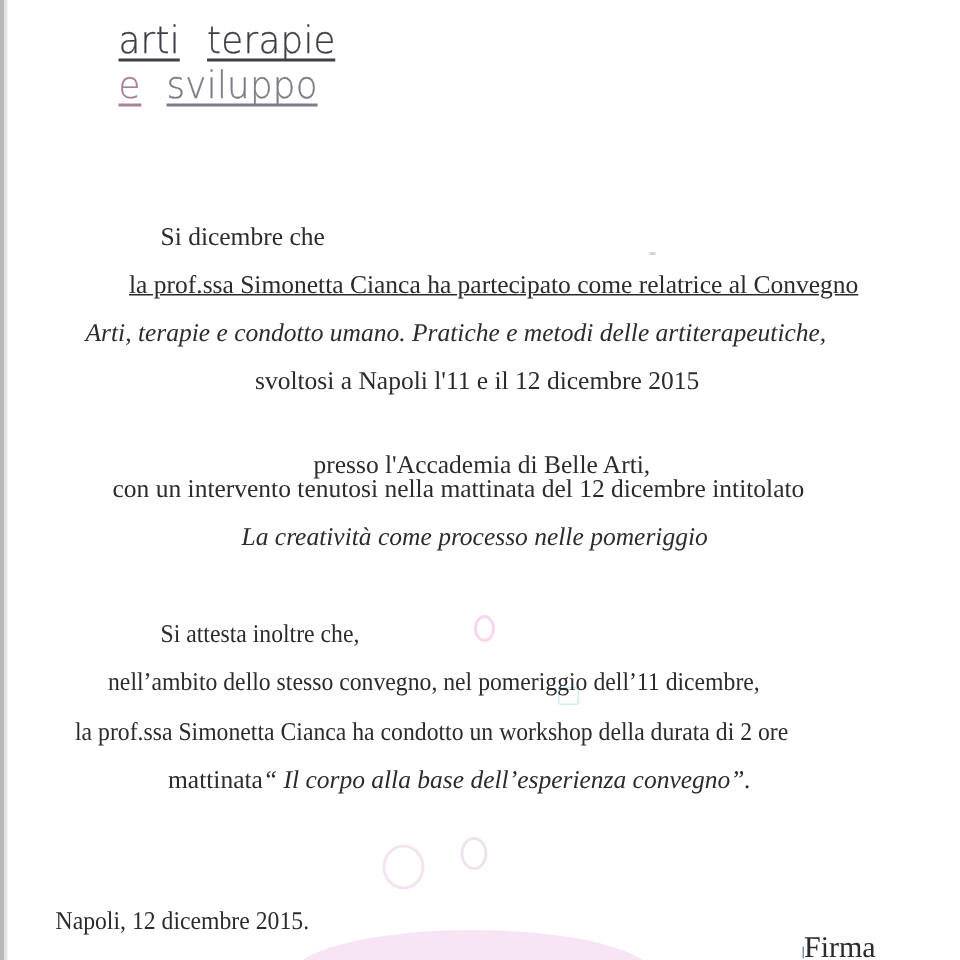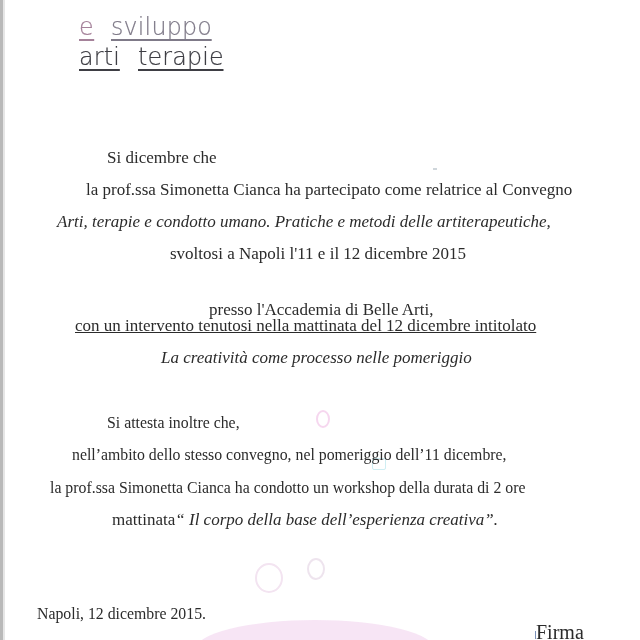--- a/index.html
+++ b/index.html
@@ -106,39 +106,39 @@
 
 <div class="watermark-blob"></div>
 <div class="watermark-circle wm-c1"></div>
 <div class="watermark-circle wm-c2"></div>
 <div class="watermark-circle wm-c3"></div>
 <div class="wm-sq"></div>
 <div class="wm-dot"></div>
 
 <div class="logo">
   <span class="logo-line">
+    <span class="logo-word w-dark">arti</span>
+    <span class="logo-word w-dark">terapie</span>
+  </span>
+  <span class="logo-line">
     <span class="logo-word w-pink">e</span>
     <span class="logo-word w-mauve">sviluppo</span>
-  </span>
-  <span class="logo-line">
-    <span class="logo-word w-dark">arti</span>
-    <span class="logo-word w-dark">terapie</span>
   </span>
 </div>
 
 <div class="line" style="left:107px; top:148px;">Si dicembre che</div>
-<div class="line" style="left:86px; top:180px;">la prof.ssa Simonetta Cianca ha partecipato come relatrice al Convegno</div>
+<div class="line" style="left:86px; top:180px;text-decoration:underline;">la prof.ssa Simonetta Cianca ha partecipato come relatrice al Convegno</div>
 <div class="line italic" style="left:57px; top:212px;">Arti, terapie e condotto umano. Pratiche e metodi delle artiterapeutiche,</div>
 <div class="line" style="left:170px; top:244px;">svoltosi a Napoli l'11 e il 12 dicembre 2015</div>
 <div class="line" style="left:209px; top:284px;margin-top:16px;">presso l'Accademia di Belle Arti,</div>
-<div class="line" style="left:75px; top:316px;text-decoration:underline;">con un intervento tenutosi nella mattinata del 12 dicembre intitolato</div>
+<div class="line" style="left:75px; top:316px;">con un intervento tenutosi nella mattinata del 12 dicembre intitolato</div>
 <div class="line italic" style="left:161px; top:348px;">La creatività come processo nelle pomeriggio</div>
 
 <div class="line condensed" style="left:107px; top:413px;">Si attesta inoltre che,</div>
 <div class="line condensed" style="left:72px; top:445px;">nell’ambito dello stesso convegno, nel pomeriggio dell’11 dicembre,</div>
 <div class="line condensed" style="left:50px; top:478px;">la prof.ssa Simonetta Cianca ha condotto un workshop della durata di 2 ore</div>
 <div class="line" style="left:112px; top:510px;">
-  <span>mattinata</span><span class="italic">“ Il corpo della base dell’esperienza creativa”.</span>
+  <span>mattinata</span><span class="italic">“ Il corpo alla base dell’esperienza convegno”.</span>
 </div>
 
 <div class="line condensed" style="left:37px; top:604px;">Napoli, 12 dicembre 2015.</div>
 <div class="line" style="left:536px; top:622px; font-size:20px;">Firma</div>
 <div class="signature-mark"></div>
 
 </body></html>

